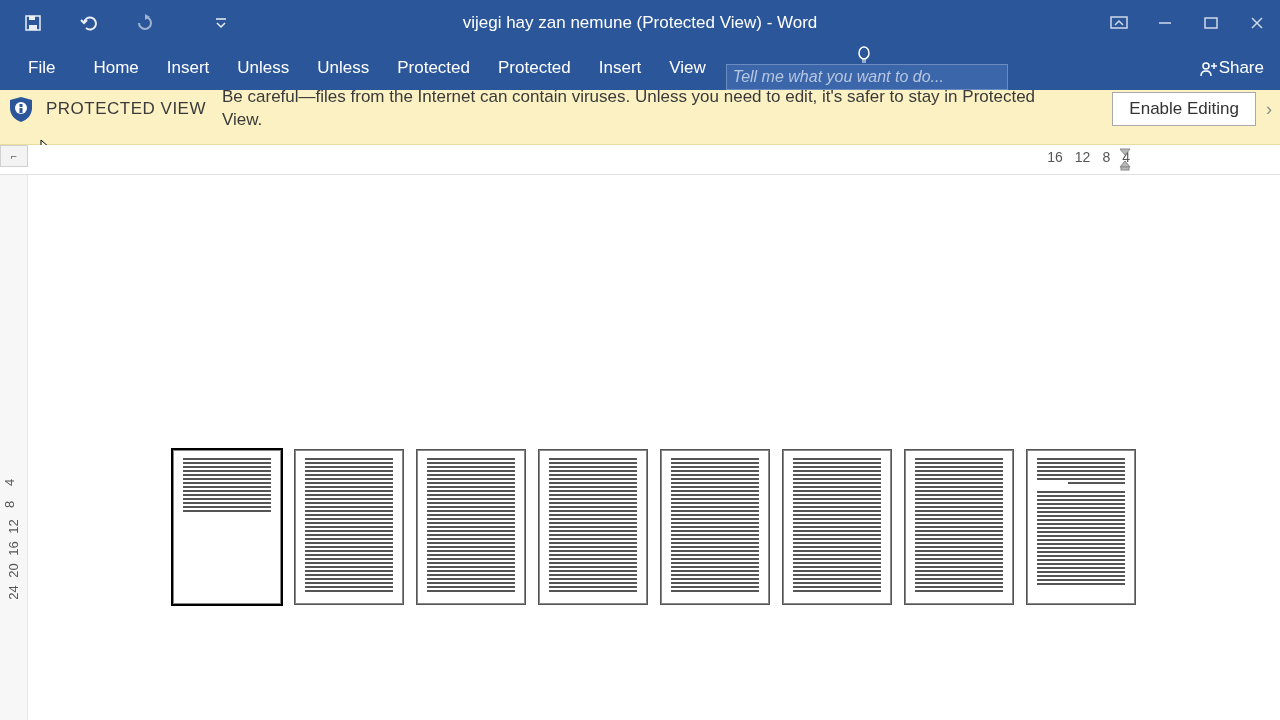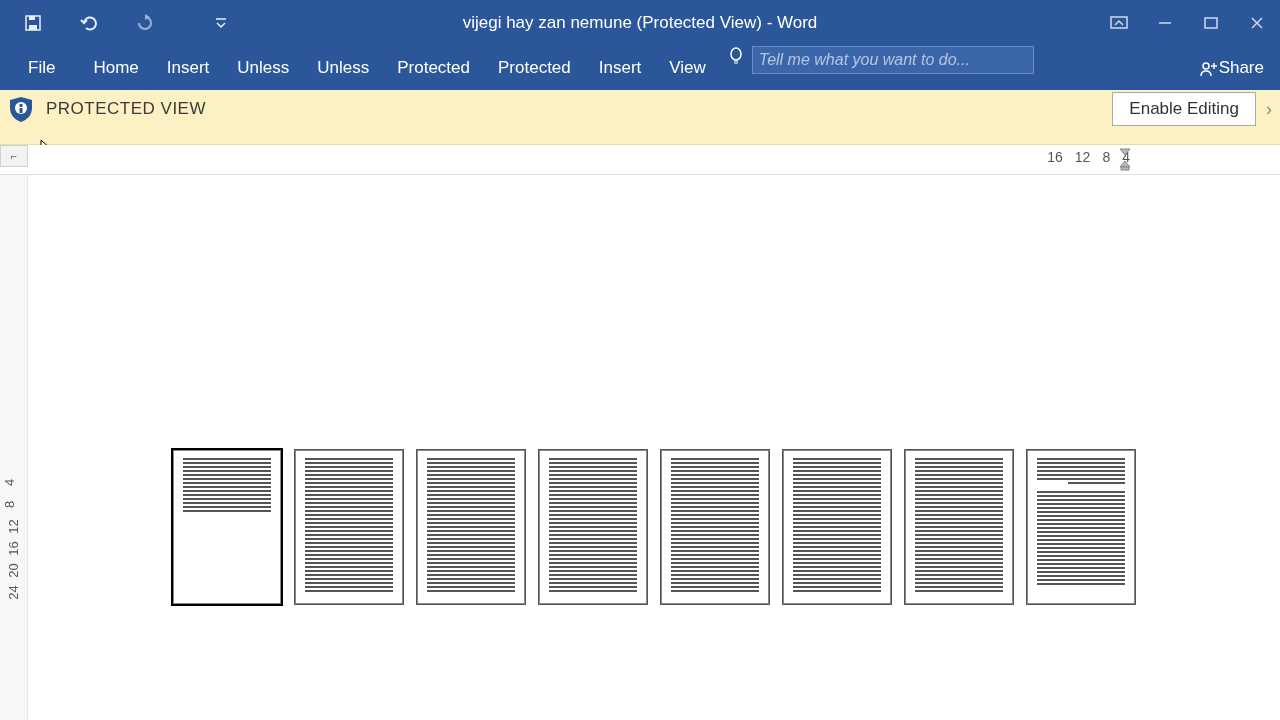--- a/index.html
+++ b/index.html
@@ -12,21 +12,21 @@
 .qat-btn svg { stroke:#fff; fill:none; }
 .title-text { position:absolute; left:50%; transform:translateX(-50%); font-size:17px; color:#fff; font-weight:400; white-space:nowrap; }
 .winbtns { margin-left:auto; display:flex; }
 .winbtn { width:46px; height:46px; display:flex; align-items:center; justify-content:center; }
 .winbtn svg { stroke:#cfd9ea; fill:none; stroke-width:1.5; }
 
 
 .ribbon { height:44px; background:#2b579a; display:flex; align-items:stretch; color:#fff; font-size:17px; }
 .tab { padding:0 14px; display:flex; align-items:center; cursor:default; }
 .tab.file { margin-left:14px; margin-right:10px; }
-.tellme-wrap { display:flex; margin-left:6px; }
+.tellme-wrap { display:flex; align-items:center; margin-left:6px;flex-direction:column; }
 .bulb { width:20px; height:20px; margin-right:6px; display:flex; align-items:center; justify-content:center; }
 .tellme { width:282px; height:28px; background:#3b66a9; border:1px solid #6b8bc0; color:#b6c6e0; font-size:16px; padding:0 6px; outline:none; font-style:italic; }
 .tellme::placeholder { color:#b6c6e0; }
 .share { margin-left:auto; padding:0 16px 0 10px; display:flex; align-items:center; gap:0; font-size:17px; }
 .share svg{ stroke:#fff; fill:none; }
 
 
 .protected { height:55px; background:#fbf1c3; border-bottom:1px solid #e7dd9e; display:flex; align-items:center; padding:0 8px 16px 4px; position:relative; }
 .shield { width:30px; height:30px; margin:0 10px 0 2px; }
 .pv-label { font-size:17px; font-weight:400; color:#3a3a3a; letter-spacing:.5px; margin-right:16px; white-space:nowrap; }
@@ -147,20 +147,21 @@
 </div>
 
 <div class="protected">
   <svg class="shield" viewBox="0 0 30 30">
       <path d="M15 3 L26 6 V14 C26 21 21 26 15 28 C9 26 4 21 4 14 V6 Z" fill="#2b579a"></path>
       <circle cx="15" cy="14" r="6" fill="#fff"></circle>
       <rect x="13.5" y="10" width="3" height="3" fill="#2b579a"></rect>
       <rect x="13.5" y="14" width="3" height="5" fill="#2b579a"></rect>
     </svg>
   <div class="pv-label">PROTECTED VIEW</div>
+  <div class="pv-msg">Be careful—files from the Internet can contain viruses. Unless you need to edit, it's safer to stay in Protected View.</div>
   <button class="enable">Enable Editing</button>
   <div class="chev">›</div>
   <svg class="cursor" width="14" height="18" viewBox="0 0 14 18">
       <path d="M1 1 L1 14 L4 11 L7 17 L9 16 L6 10 L11 10 Z" fill="#fff" stroke="#000" stroke-width="1"></path>
     </svg>
 </div>
 
 <div class="hruler">
   <div class="corner">⌐</div>
   <div class="rnums">

